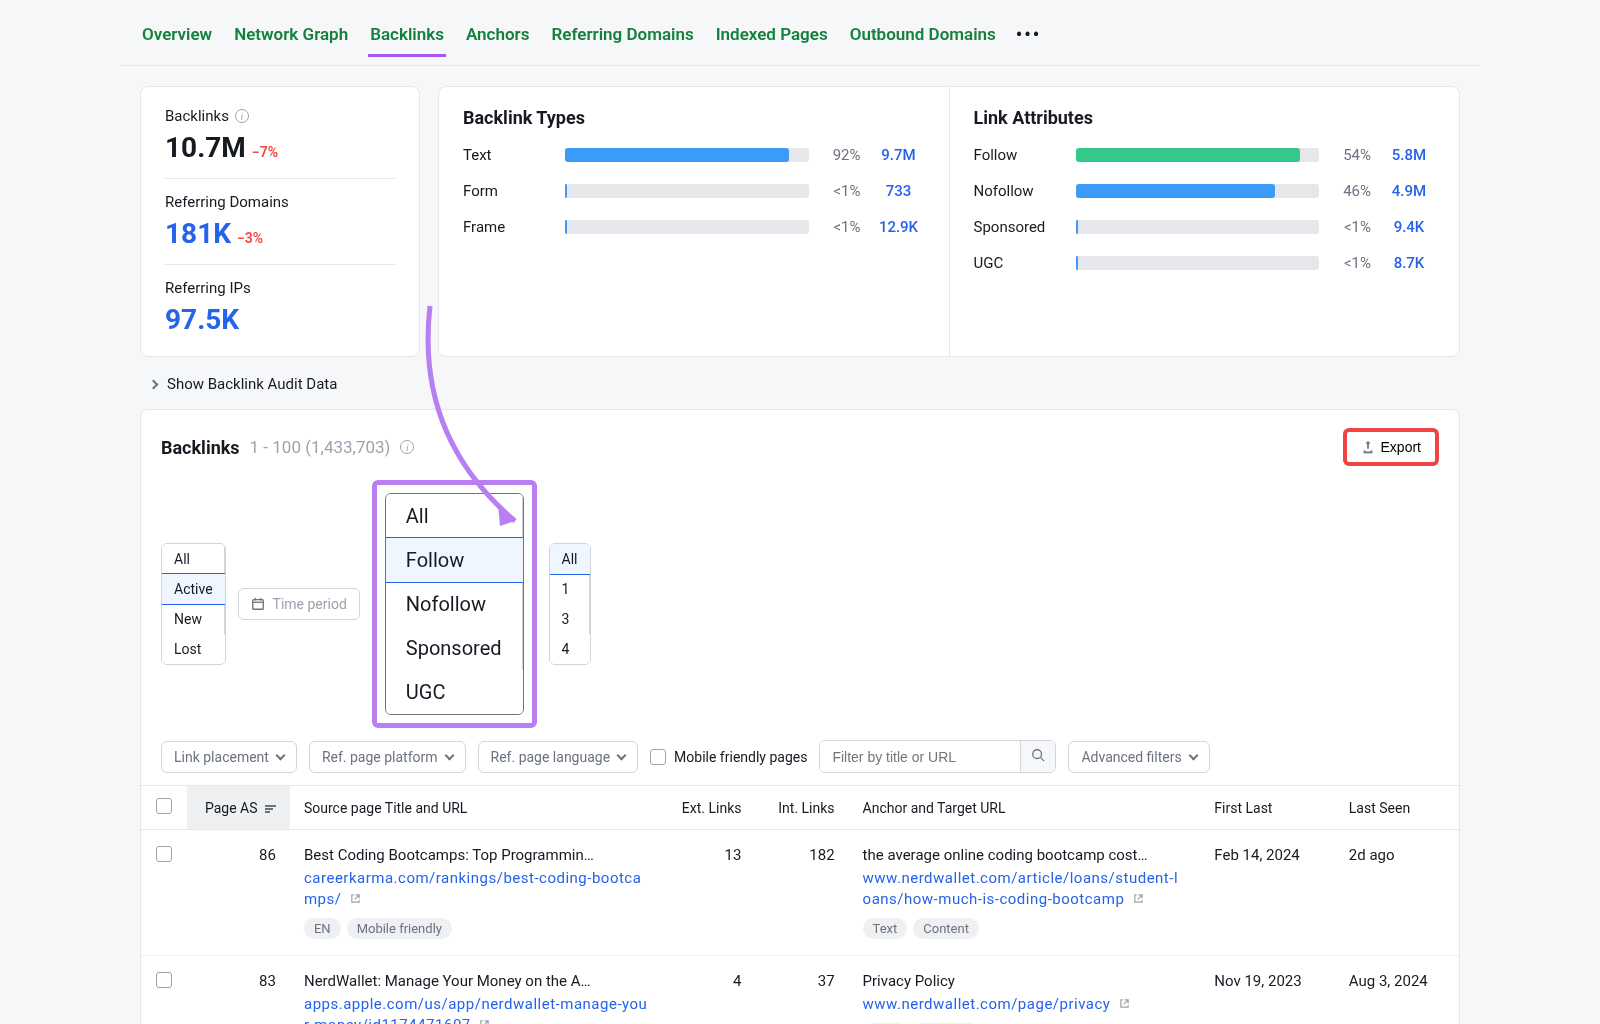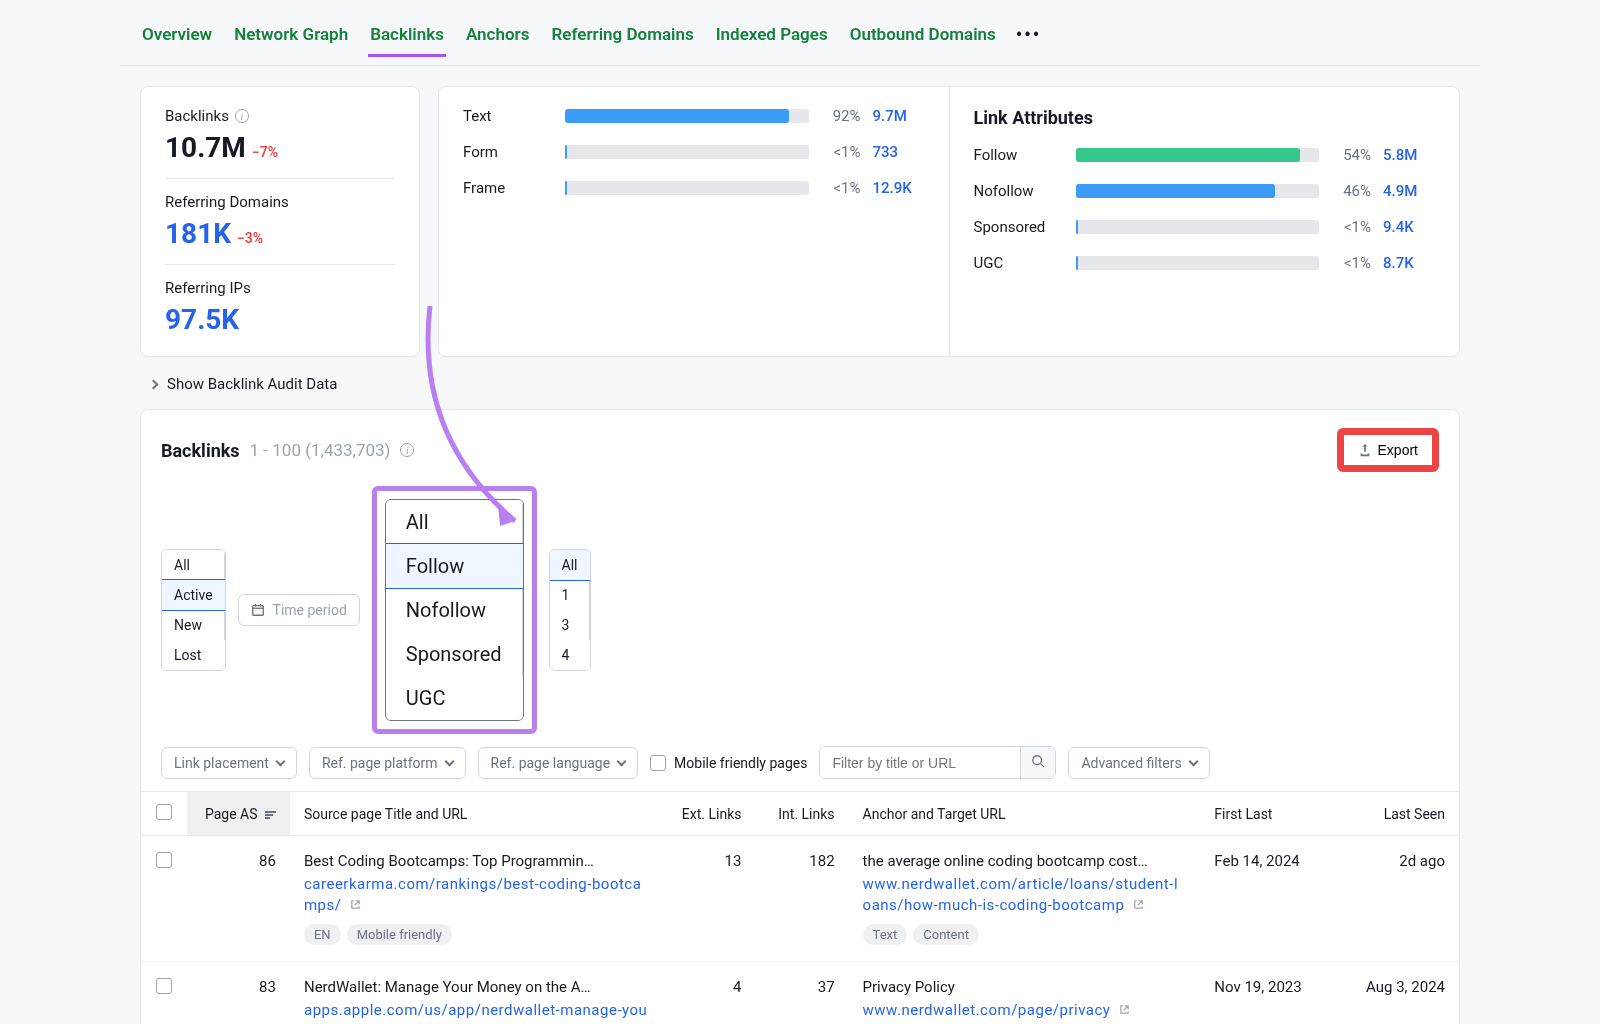--- a/index.html
+++ b/index.html
@@ -30,33 +30,33 @@
 
 .card-title { font-size: 18px; font-weight: 700; margin-bottom: 18px; }
 .bar-row { display: flex; align-items: center; gap: 12px; margin-bottom: 18px; }
 .bar-row:last-child { margin-bottom: 0; }
 .bar-label { width: 90px; font-size: 15px; }
 .bar-track { flex: 1; height: 14px; background: #e5e7eb; border-radius: 3px; position: relative; }
 .bar-fill { height: 100%; border-radius: 3px; }
 .bar-fill.blue { background: #3b9cf7; }
 .bar-fill.green { background: #34c88a; }
 .bar-pct { width: 40px; text-align: right; color: #6b7280; font-size: 15px; }
-.bar-count { width: 52px; text-align: left; font-size: 15px; color: #2563eb; font-weight: 500; }
+.bar-count { width: 52px; text-align: center; font-size: 15px; color: #2563eb; font-weight: 500; }
 
 
 .show-audit { padding: 8px 30px 16px; display: flex; align-items: center; gap: 10px; cursor: pointer; font-size: 15px; }
 .chev-right { display: inline-block; width: 7px; height: 7px; border-right: 2px solid #6b7280; border-bottom: 2px solid #6b7280; transform: rotate(-45deg); }
 
 
 .backlinks-section { background: #fff; border: 1px solid #e5e7eb; border-radius: 8px; margin: 0 20px 20px; padding: 18px 20px 0; }
 .section-header { display: flex; align-items: center; justify-content: space-between; margin-bottom: 14px; }
 .section-title-wrap { display: flex; align-items: center; gap: 10px; }
 .section-title { font-size: 18px; font-weight: 700; }
 .section-range { font-size: 17px; color: #9ca3af; }
-.export-btn { display: flex; align-items: center; gap: 6px; padding: 7px 14px; border: 7px solid #ef4444; border-radius: 6px; background: #fff; cursor: pointer; font-size: 14px; }
+.export-btn { display: flex; align-items: center; gap: 6px; padding: 7px 14px; border: 4px solid #ef4444; border-radius: 6px; background: #fff; cursor: pointer; font-size: 14px; }
 .export-icon { width: 14px; height: 14px; }
 
 
 .filter-row { display: flex; gap: 12px; align-items: center; margin-bottom: 12px; flex-wrap: wrap; }
 .seg-group { display: flex; border: 1px solid #d1d5db; border-radius: 6px; overflow: hidden; flex-direction: column; }
 .seg { padding: 7px 12px; cursor: pointer; font-size: 14px; background: #fff; border-right: 1px solid #d1d5db; }
 .seg:last-child { border-right: none; }
 .seg.active { background: #eff6ff; border: 1px solid #2563eb; margin: -1px; z-index: 1; position: relative; }
 
 .time-period { display: flex; align-items: center; gap: 8px; padding: 7px 12px; border: 1px solid #d1d5db; border-radius: 6px; background: #fff; cursor: pointer; color: #9ca3af; }
@@ -84,21 +84,21 @@
 thead th { text-align: left; font-size: 14px; font-weight: 400; color: #171a22; padding: 12px 14px; border-top: 1px solid #e5e7eb; border-bottom: 1px solid #e5e7eb; background: #fff; }
 th.sorted { background: #eef0f2; }
 tbody td { padding: 16px 14px; border-bottom: 1px solid #eef0f2; vertical-align: top; font-size: 15px; }
 .col-check { width: 44px; text-align: center; }
 .col-pas { width: 100px; text-align: right; }
 .col-src { width: 360px; }
 .col-ext { width: 90px; text-align: right; }
 .col-int { width: 90px; text-align: right; }
 .col-anchor { width: 340px; }
 .col-first { width: 130px; }
-.col-last { width: 120px; text-align: right; }
+.col-last { width: 120px; }
 
 .src-title { font-size: 15px; margin-bottom: 4px; }
 .src-url { color: #2563eb; font-size: 15px; margin-bottom: 8px; word-break: break-all; line-height: 1.4; letter-spacing: 0.5px; }
 .ext-link-icon { display: inline-block; width: 11px; height: 11px; margin-left: 4px; color: #9ca3af; }
 .tag-pill { display: inline-block; padding: 3px 10px; background: #eef0f2; border-radius: 12px; font-size: 13px; color: #6b7280; margin-right: 6px; }
 
 .sort-icon { display: inline-flex; flex-direction: column; gap: 1px; margin-left: 4px; vertical-align: middle; }
 .sort-line { width: 11px; height: 2px; background: #6b7280; }
 .sort-line:nth-child(2) { width: 8px; }
 .sort-line:nth-child(3) { width: 5px; }
@@ -140,20 +140,21 @@
     <div class="metric-block">
       <div class="metric-label">
             <span>Referring IPs</span>
           </div>
       <div><span class="metric-value blue">97.5K</span></div>
     </div>
   </div>
 
   <div class="card-right-wrap">
     <div class="card-right">
+      <div class="card-title">Backlink Types</div>
       <div id="bt-rows">
             <div class="bar-row">
       <div class="bar-label">Text</div>
       <div class="bar-track">
                 <div class="bar-fill blue" style="width:92%"></div>
               </div>
       <div class="bar-pct">92%</div>
       <div class="bar-count">9.7M</div>
             </div>
             <div class="bar-row">

